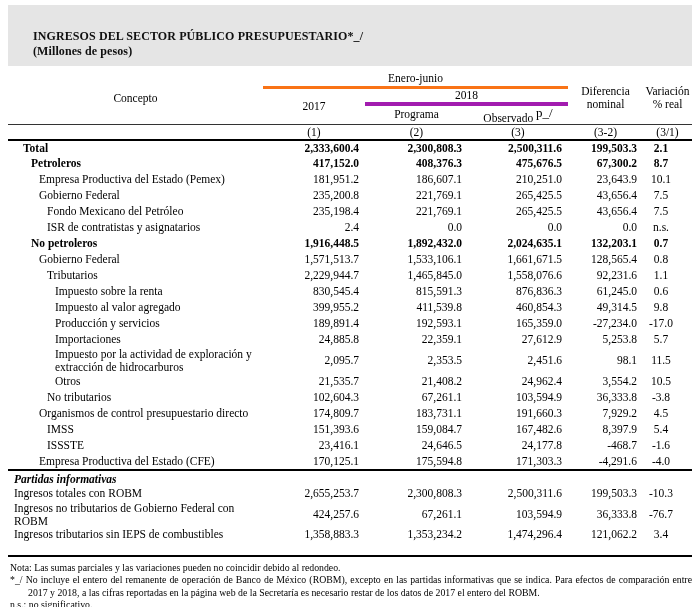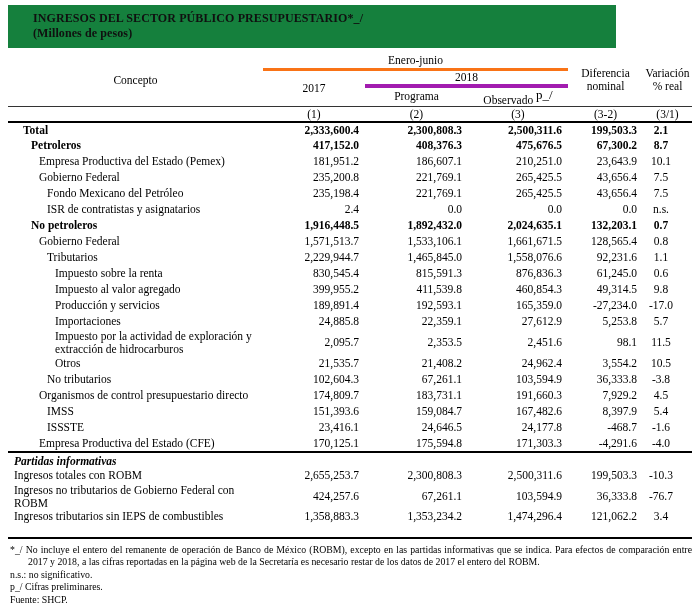--- a/index.html
+++ b/index.html
@@ -8,23 +8,23 @@
     height: 607px;
     overflow: hidden;
     font-family: "Liberation Serif", "DejaVu Serif", serif;
     color: #000;
     position: relative;
   }
   .page { width: 700px; height: 607px; padding: 5px 8px 0 8px; }
 
   
   .title-block {
-    background: #15803d;
-    width: 608px;
-    padding: 6px 10px 7px 25px;
+    background: #e5e5e5;
+    width: 684px;
+    padding: 24px 10px 7px 25px;
   }
   .title-block .t1, .title-block .t2 {
     font-weight: bold;
     font-size: 12px;
     line-height: 15px;
     color: #101010;
     letter-spacing: 0.1px;
   }
 
   
@@ -311,19 +311,20 @@
           <td class="c-num c1">1,358,883.3</td>
           <td class="c-num c2">1,353,234.2</td>
           <td class="c-num c3">1,474,296.4</td>
           <td class="c-num c4">121,062.2</td>
           <td class="c-num c5">3.4</td>
         </tr>
       </tbody>
   </table>
 
   <div class="notes">
+    <p>Nota: Las sumas parciales y las variaciones pueden no coincidir debido al redondeo.</p>
     <p class="note-hang">*_/ No incluye el entero del remanente de operación de Banco de México (ROBM), excepto en las partidas informativas que se indica. Para efectos de comparación entre 2017 y 2018, a las cifras reportadas en la página web de la Secretaría es necesario restar de los datos de 2017 el entero del ROBM.</p>
     <p>n.s.: no significativo.</p>
     <p>p_/ Cifras preliminares.</p>
     <p>Fuente: SHCP.</p>
   </div>
 
 </div>
 
 </body></html>

